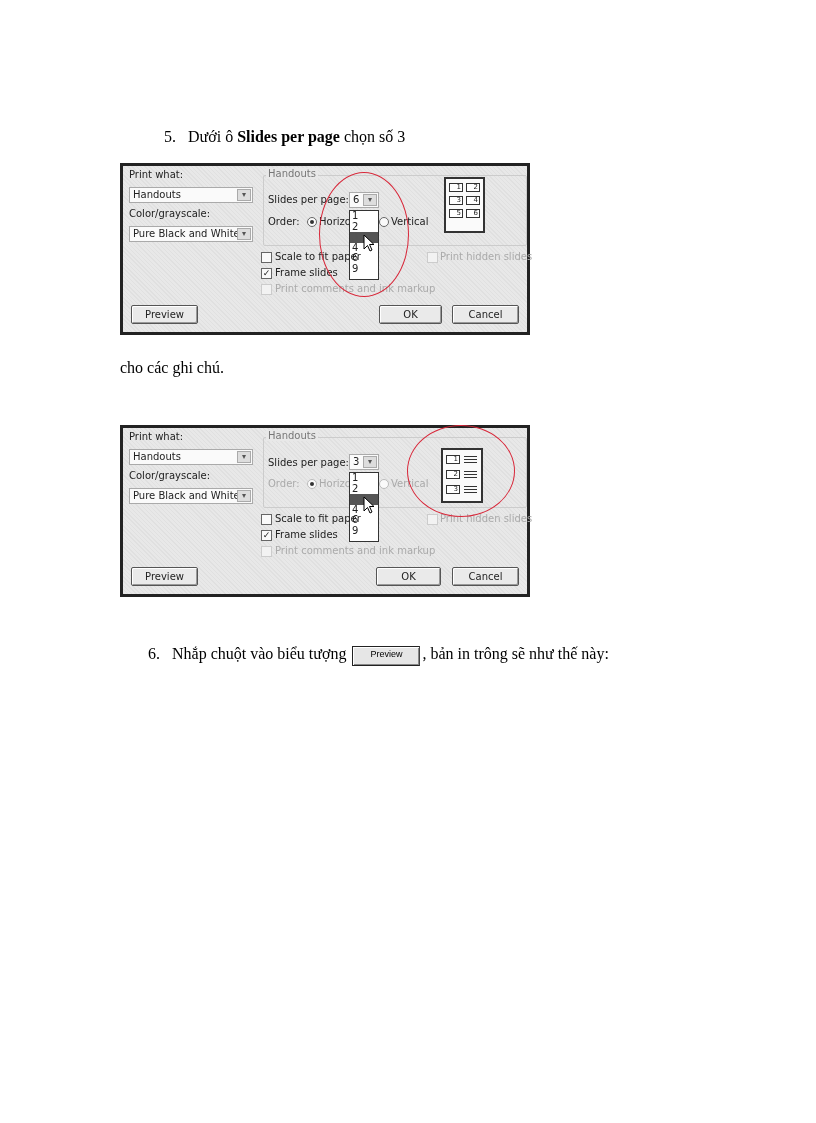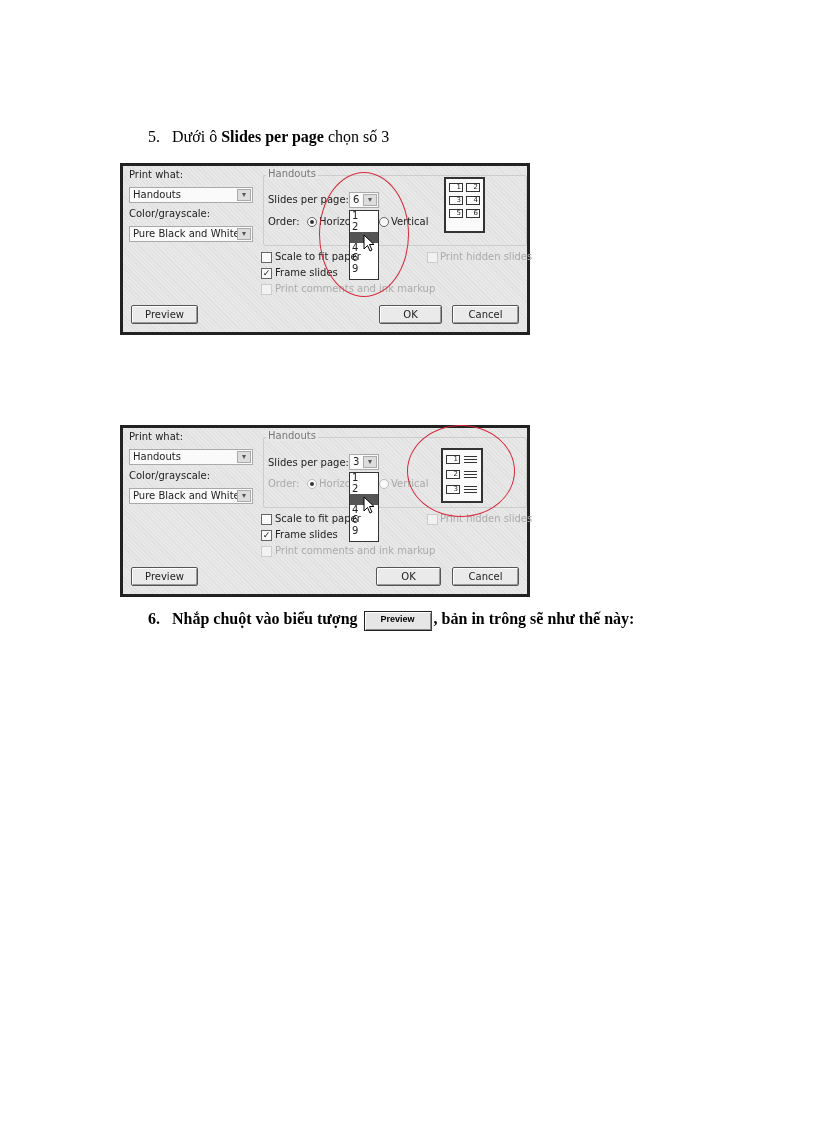--- a/index.html
+++ b/index.html
@@ -1,21 +1,21 @@
 <!DOCTYPE html>
 <html><head>
 <meta charset="utf-8">
 <style>
   html, body { margin: 0; padding: 0; background: #ffffff; }
   body { width: 816px; height: 1123px; position: relative; overflow: hidden; font-family: "Liberation Serif", serif; color: #000; }
   .para { position: absolute; font-size: 16px; line-height: 20px; }
-  .step5 { left: 148px; top: 127px; }
+  .step5 { left: 164px; top: 127px; }
   .note { left: 120px; top: 358px; width: 630px; }
   .note .indent { padding-left: 55px; }
-  .step6 { left: 148px; top: 609px; font-weight: bold; }
+  .step6 { left: 148px; top: 644px; }
   .step6 .inline-btn { display: inline-block; width: 66px; height: 18px; border: 1px solid #222; border-right-color:#444; background: #e6e6e6; box-shadow: inset 1px 1px 0 #fff, inset -1px -1px 0 #888; vertical-align: 2px; font-family: "Liberation Sans", sans-serif; font-size: 9px; line-height: 14px; text-align: center; margin: 0 2px; }
 
   .dialog { position: absolute; background: #e8e8e8; border: 3px solid #222; box-sizing: border-box; font-family: "DejaVu Sans", sans-serif; font-size: 10px; color: #222;
     background-image: repeating-linear-gradient(45deg, rgba(0,0,0,0.035) 0 1px, transparent 1px 3px); }
   .d1 { left: 120px; top: 163px; width: 410px; height: 172px; }
   .d2 { left: 120px; top: 425px; width: 410px; height: 172px; }
   .abs { position: absolute; }
   .lbl { white-space: nowrap; }
   .combo { position: absolute; height: 16px; background: #fafafa; border: 1px solid #aaa; box-sizing: border-box; padding-left: 3px; line-height: 14px; white-space: nowrap; }
   .combo .arrow { position: absolute; right: 1px; top: 1px; width: 14px; height: 12px; background: #ddd; border: 1px solid #aaa; box-sizing: border-box; font-size: 8px; line-height: 10px; text-align: center; color: #555; }
@@ -101,20 +101,21 @@
   </div>
 
   <div class="btn" style="left:8px;top:139px;width:67px;">Preview</div>
   <div class="btn" style="left:256px;top:139px;width:63px;">OK</div>
   <div class="btn" style="left:329px;top:139px;width:67px;">Cancel</div>
 
   <div class="ring" style="left:196px;top:6px;width:90px;height:125px;"></div>
 </div>
 
 <div class="para note">
+  <div>cho các ghi chú.</div>
 </div>
 
 <div class="dialog d2">
   <span class="abs lbl" style="left:6px;top:3px;">Print what:</span>
   <div class="combo" style="left:6px;top:21px;width:124px;">
     <span>Handouts</span>
     <span class="arrow">▾</span>
   </div>
   <span class="abs lbl" style="left:6px;top:42px;">Color/grayscale:</span>
   <div class="combo" style="left:6px;top:60px;width:124px;">

